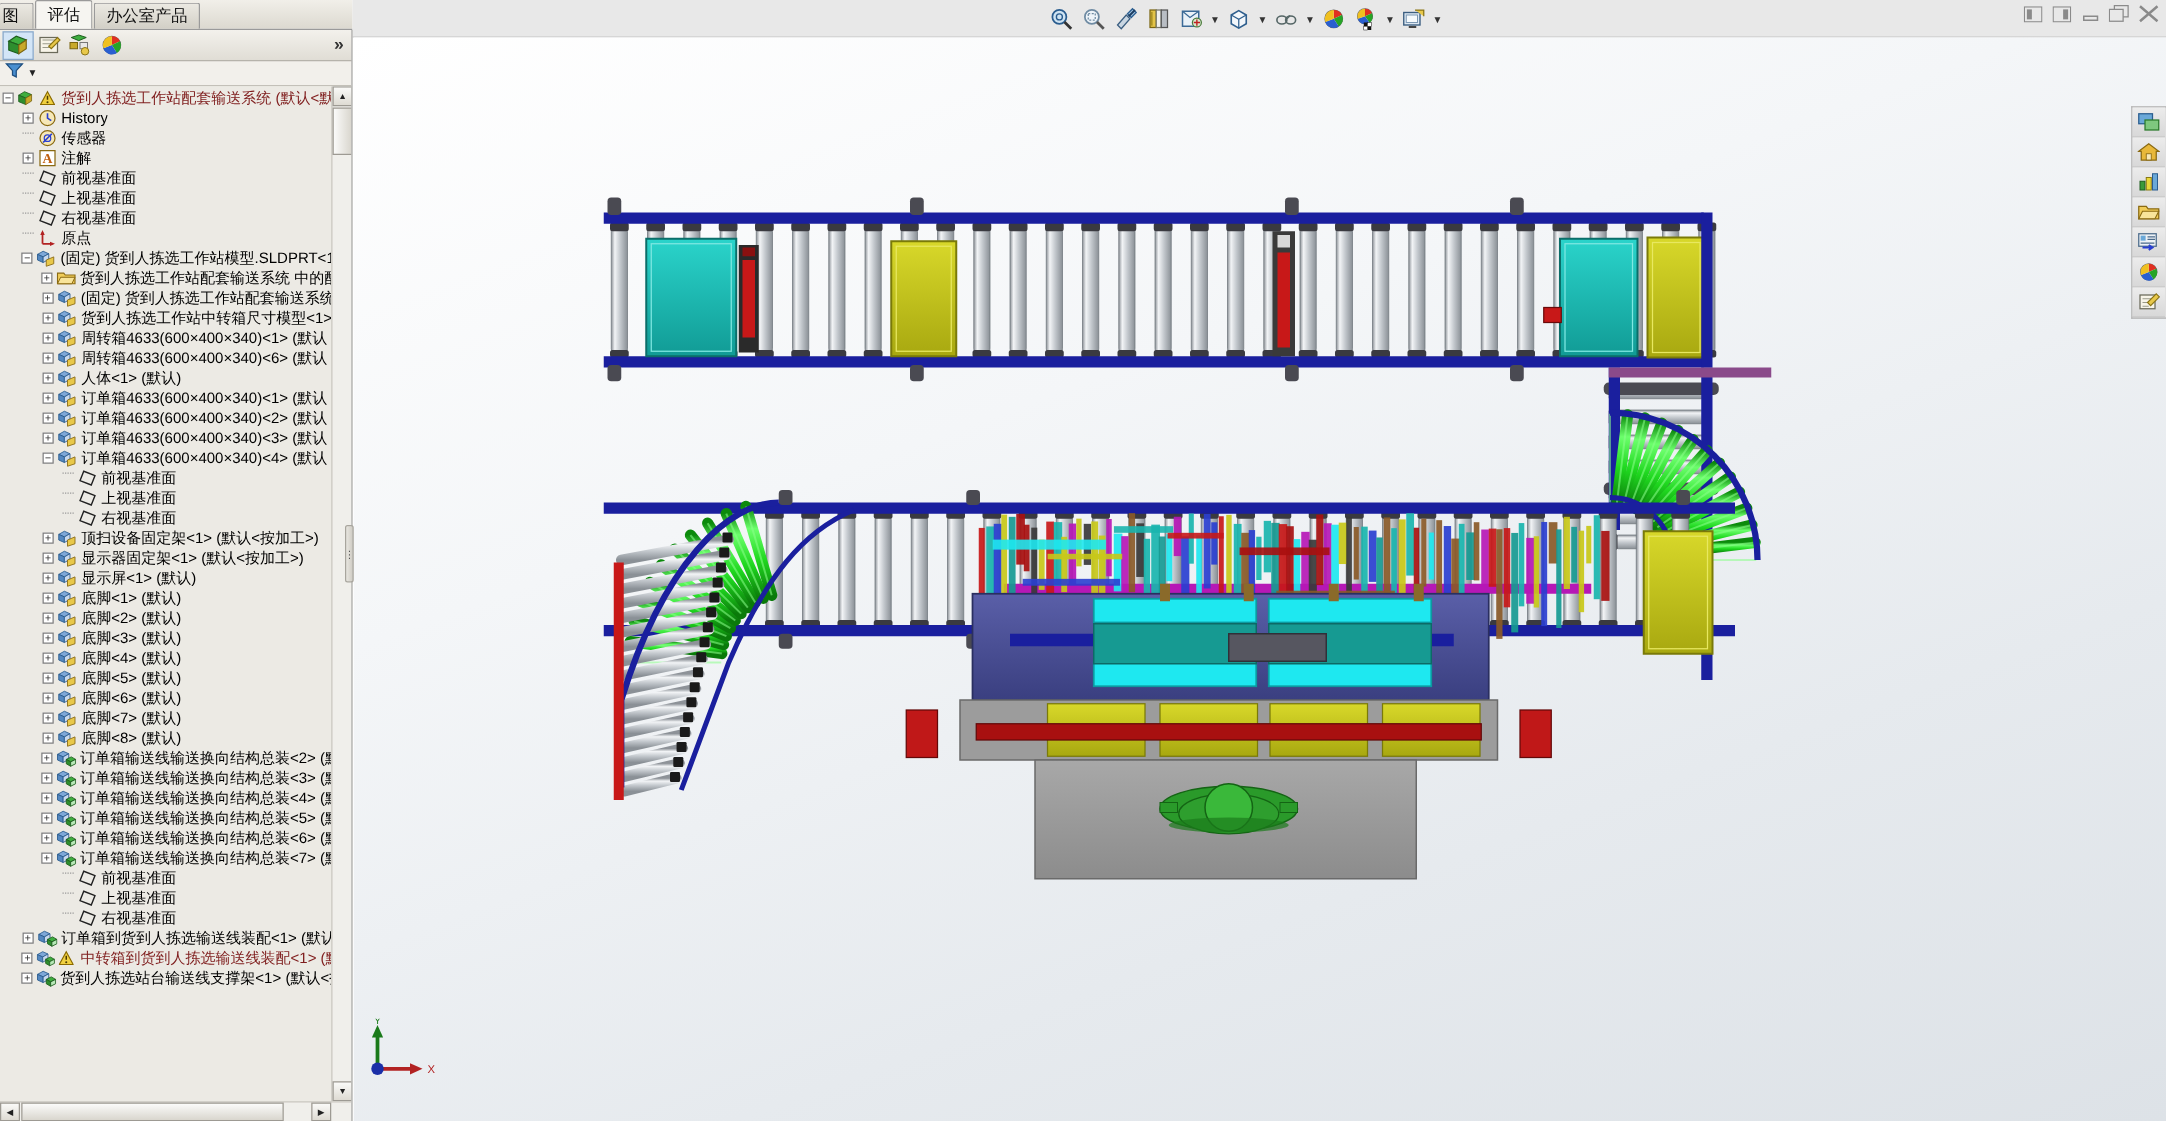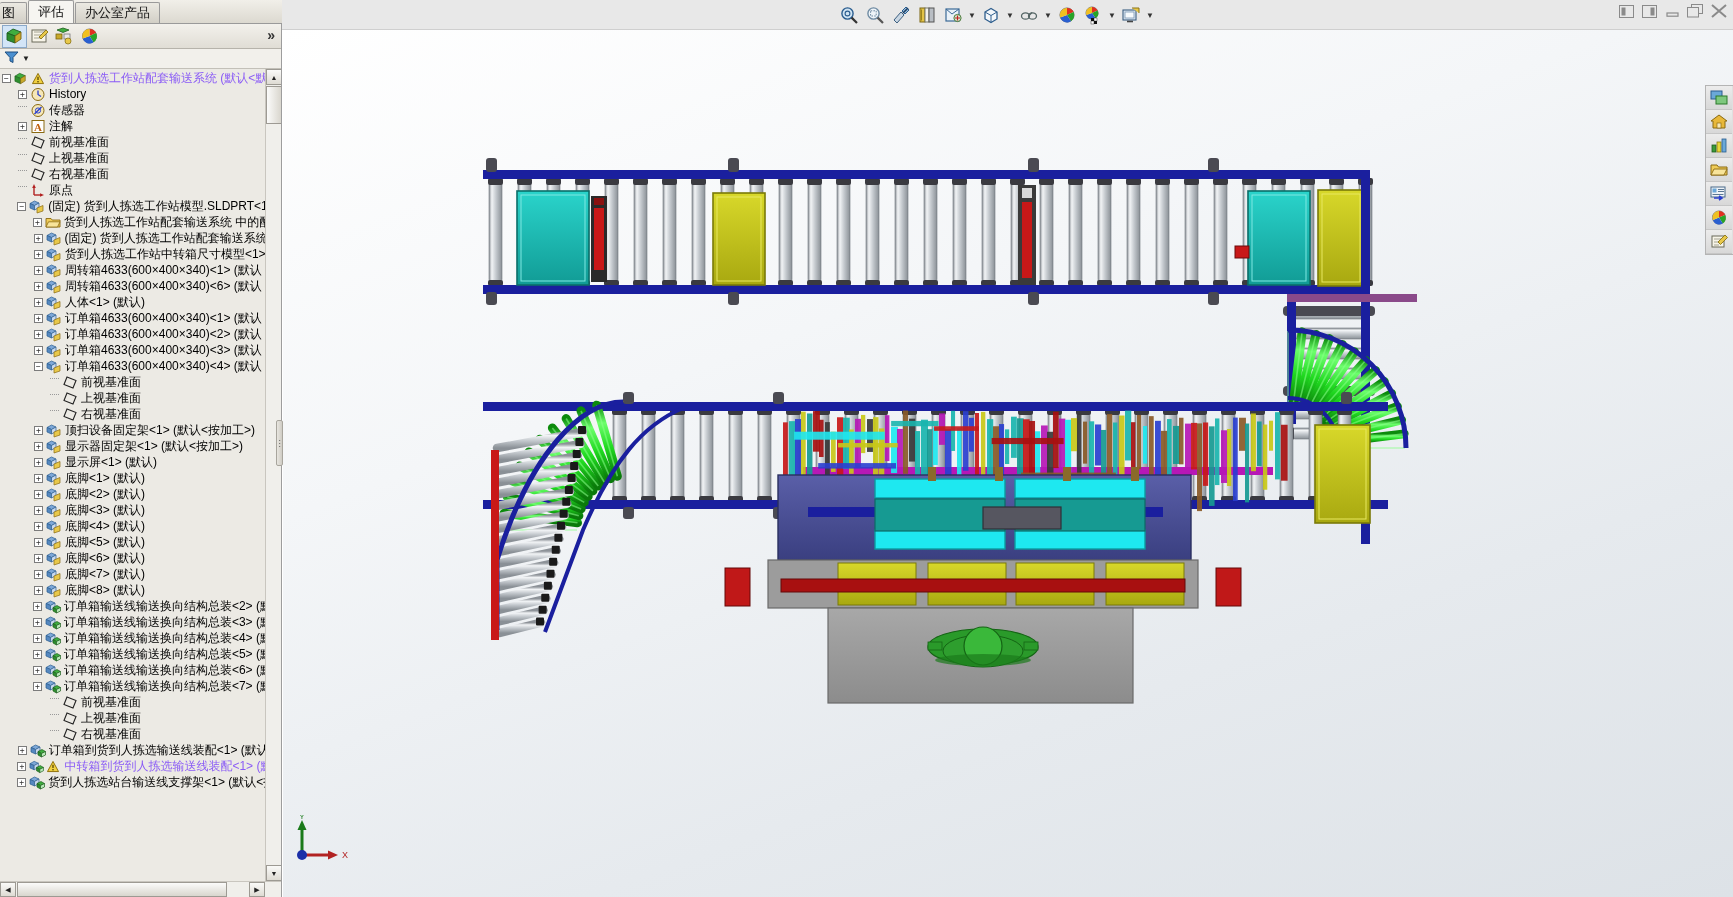--- a/index.html
+++ b/index.html
@@ -88,21 +88,21 @@
   .plus {
     width: 9px; height: 9px; border: 1px solid #7c7c7c; background: #fff;
     font-size: 8px; line-height: 7px; text-align: center; color: #333;
     margin-right: 3px; flex: 0 0 auto; font-family: "DejaVu Sans Mono", monospace;
   }
   .nub { width: 9px; margin-right: 3px; flex: 0 0 auto; display:inline-block; height: 9px;
          border-top: 1px dotted #999; }
   .ic { width: 16px; height: 15px; margin-right: 3px; flex: 0 0 auto; display: flex;
         align-items: center; justify-content: center; }
   .lbl { overflow: hidden; text-overflow: clip; }
-  .lbl.warn { color: #8b5cf6; }
+  .lbl.warn { color: #7f1d1d; }
 
   
   .vscroll {
     position: absolute; right: 0; top: 0; width: 16px; bottom: 0;
     background: #f0efeb; border-left: 1px solid #c9c6bf;
   }
   .vscroll .arw {
     width: 16px; height: 16px; background: linear-gradient(#fafaf8,#dedbd3);
     border: 1px solid #9d9a93; display: flex; align-items:center; justify-content:center;
     font-size: 7px; color: #222;

